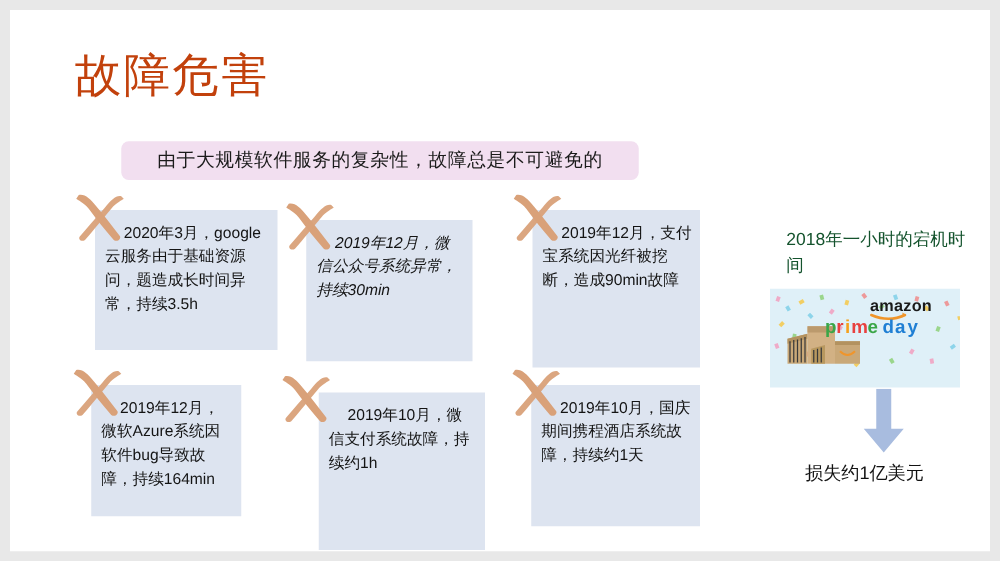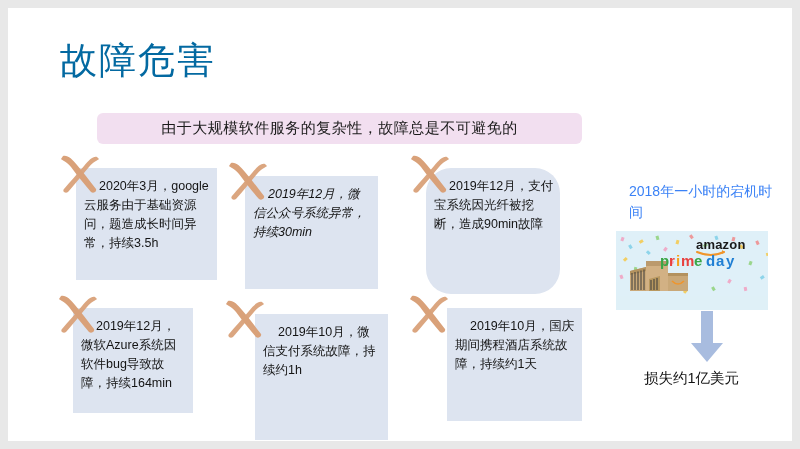--- a/index.html
+++ b/index.html
@@ -23,32 +23,32 @@
     overflow: hidden;
   }
 
   
   .title {
     position: absolute;
     left: 52px;
     top: 30px;
     font-size: 37px;
     line-height: 46px;
-    color: #0369a1;
+    color: #c2410c;
     letter-spacing: 2px;
     font-weight: 400;
     white-space: nowrap;
   }
 
   
   .subtitle-banner {
     position: absolute;
     left: 89px;
     top: 105px;
-    width: 485px;
+    width: 414px;
     height: 31px;
     background: #f2dff0;
     border-radius: 6px;
     display: flex;
     align-items: center;
     justify-content: center;
     font-family: Liberation Serif, serif;
   }
   .subtitle-text {
     font-size: 15px;
@@ -84,21 +84,21 @@
   }
 
   
   .right-caption {
     position: absolute;
     left: 621px;
     top: 173px;
     width: 150px;
     font-size: 14px;
     line-height: 21px;
-    color: #3b82f6;
+    color: #14532d;
   }
   .promo-image {
     position: absolute;
     left: 608px;
     top: 223px;
     width: 152px;
     height: 79px;
     overflow: hidden;
     background: #dff0f7;
   }
@@ -125,36 +125,36 @@
 
 <div class="slide">
 
   <div class="title">故障危害</div>
 
   <div class="subtitle-banner">
     <span class="subtitle-text">由于大规模软件服务的复杂性，故障总是不可避免的</span>
   </div>
 
   <div id="cards-layer">
-      <div class="card" style="left: 68px; top: 160px; width: 125px; height: 112px; background: rgb(221, 228, 240); padding-left: 16px;">
+      <div class="card" style="left: 68px; top: 160px; width: 146px; height: 112px; background: rgb(221, 228, 240);">
         <div class="card-text">2020年3月，google云服务由于基础资源问，题造成长时间异常，持续3.5h</div>
       </div>
       <div class="card" style="left: 237px; top: 168px; width: 133px; height: 113px; background: rgb(221, 228, 240); font-style: italic;">
         <div class="card-text">2019年12月，微信公众号系统异常，持续30min</div>
       </div>
-      <div class="card" style="left: 418px; top: 160px; width: 134px; height: 126px; background: rgb(221, 228, 240); border-radius: 25px;">
+      <div class="card" style="left: 418px; top: 160px; width: 134px; height: 126px; background: rgb(221, 228, 240);">
         <div class="card-text">2019年12月，支付宝系统因光纤被挖断，造成90min故障</div>
       </div>
       <div class="card" style="left: 65px; top: 300px; width: 120px; height: 105px; background: rgb(221, 228, 240);">
         <div class="card-text">2019年12月，微软Azure系统因软件bug导致故障，持续164min</div>
       </div>
       <div class="card" style="left: 247px; top: 306px; width: 133px; height: 126px; background: rgb(221, 228, 240);">
         <div class="card-text">2019年10月，微信支付系统故障，持续约1h</div>
       </div>
-      <div class="card" style="left: 417px; top: 300px; width: 135px; height: 113px; background: rgb(221, 228, 240); margin-left: 22px;">
+      <div class="card" style="left: 417px; top: 300px; width: 135px; height: 113px; background: rgb(221, 228, 240);">
         <div class="card-text">2019年10月，国庆期间携程酒店系统故障，持续约1天</div>
       </div>
     </div>
   <div id="xmarks-layer">
       <div class="xmark" style="left: 50px; top: 145px;"><svg viewBox="0 0 44 42" width="44" height="42">
           <path d="M5 3 C10 2 14 6 19 12 C25 19 31 27 38 36 C39 38 36 41 33 39 C26 31 19 22 13 14 C9 9 4 7 3 6 Z" fill="#d9a179"></path>
           <path d="M39 4 C35 3 31 7 26 13 C19 21 12 29 6 36 C4 38 7 41 10 39 C17 31 25 21 31 14 C35 9 40 7 41 6 Z" fill="#d9a179" opacity="0.95"></path>
         </svg></div>
       <div class="xmark" style="left: 218px; top: 152px;"><svg viewBox="0 0 44 42" width="44" height="42">
           <path d="M5 3 C10 2 14 6 19 12 C25 19 31 27 38 36 C39 38 36 41 33 39 C26 31 19 22 13 14 C9 9 4 7 3 6 Z" fill="#d9a179"></path>

